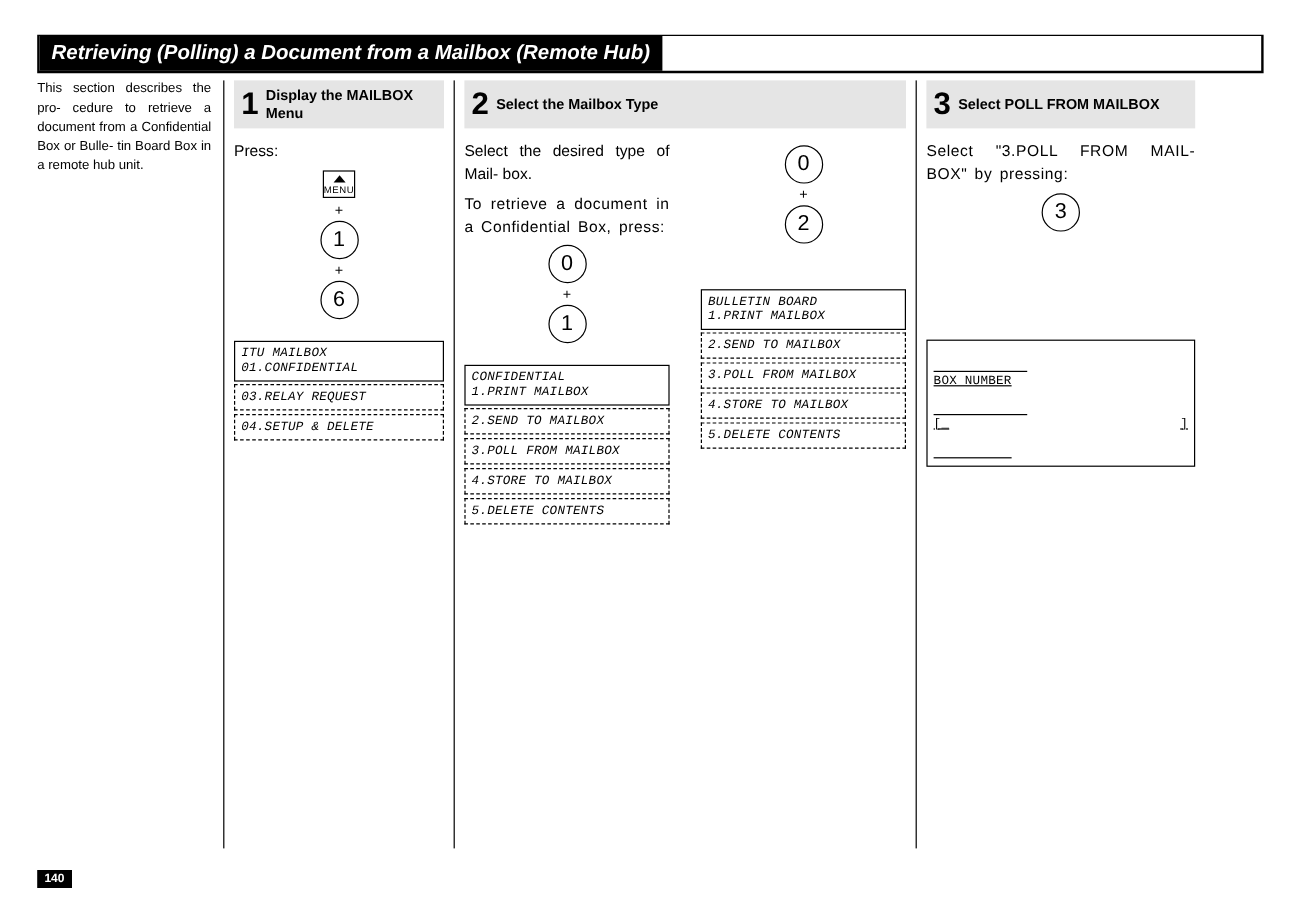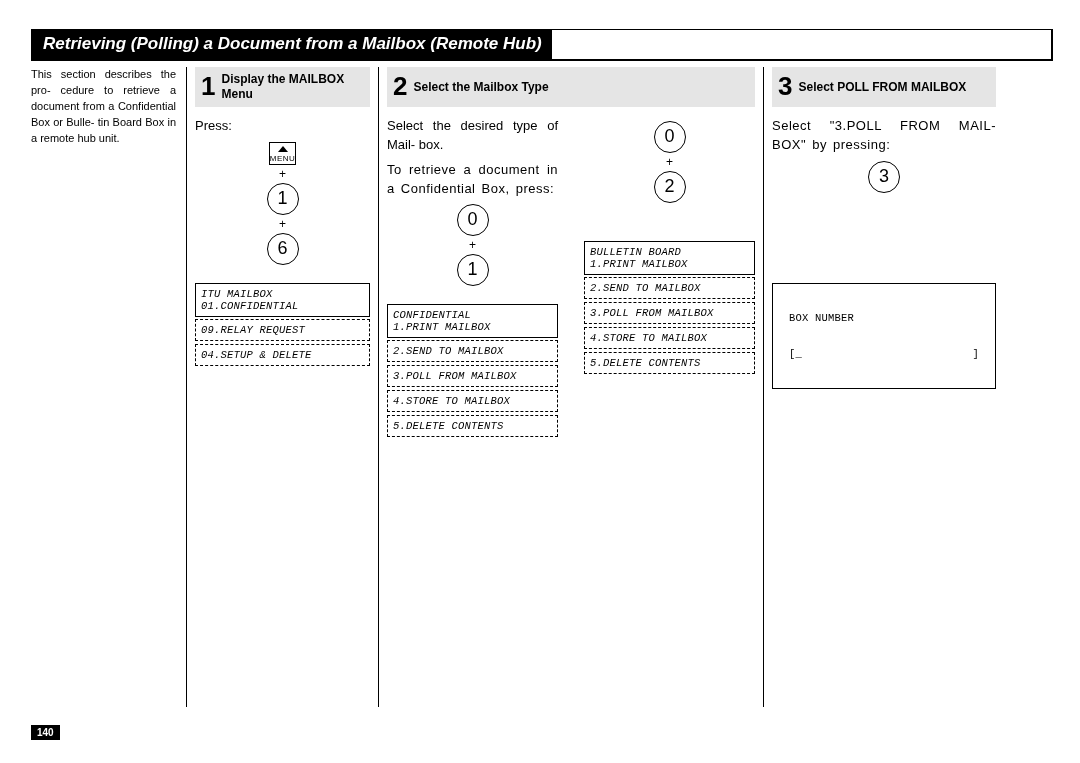--- a/index.html
+++ b/index.html
@@ -135,23 +135,24 @@
   }
   .lcd-dashed {
     border: 1px dashed #000;
     padding: 4px 5px;
     margin-top: 3px;
   }
   .lcd-input {
     font-family: "Courier New", monospace;
     font-size: 10.5px;
     border: 1px solid #000;
-    padding: 4px 16px;
+    padding: 4px 5px;
     letter-spacing: 0.2px;
     white-space: pre;
+    text-decoration: underline;
   }
   .lcd-input-row { display:flex; justify-content: space-between; }
 
   .page-num {
     position: absolute;
     bottom: 4px;
     left: 0;
     background: #000;
     color: #fff;
     font-size: 10px;
@@ -190,21 +191,21 @@
             </span>
           </div>
           <div class="plus">+</div>
           <div><span class="circle-num">1</span></div>
           <div class="plus">+</div>
           <div><span class="circle-num">6</span></div>
         </div>
         <div class="lcd-stack">
           <div class="lcd lcd-solid">ITU MAILBOX
 01.CONFIDENTIAL</div>
-          <div class="lcd lcd-dashed">09.RELAY REQUEST</div>
+          <div class="lcd lcd-dashed">03.RELAY REQUEST</div>
           <div class="lcd lcd-dashed">04.SETUP &amp; DELETE</div>
         </div>
       </div>
 
       <div class="col col-2">
         <div class="step-header">
           <div class="step-num">2</div>
           <div class="step-title">Select the Mailbox Type</div>
         </div>
         <div class="col2-inner">

